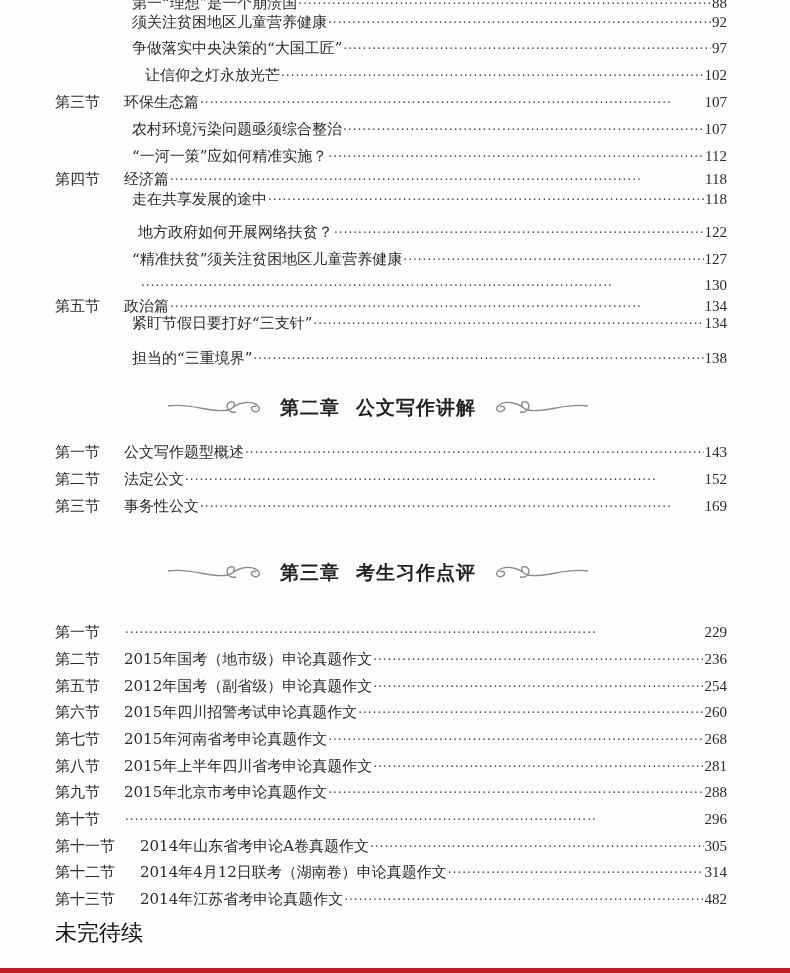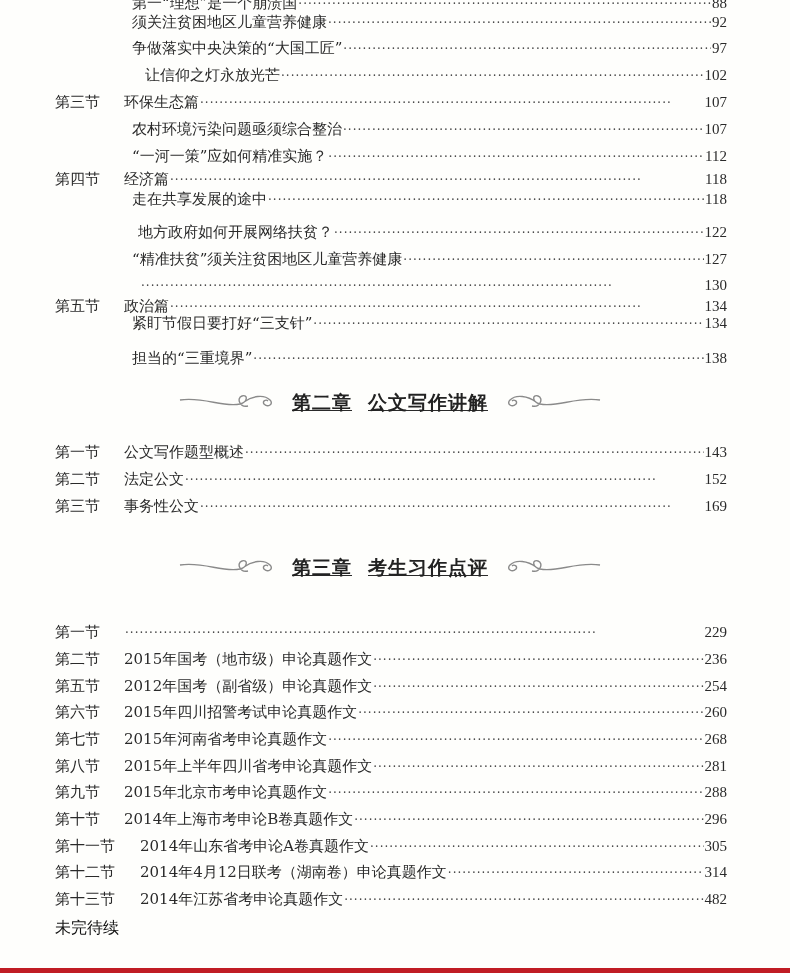--- a/index.html
+++ b/index.html
@@ -22,31 +22,31 @@
       white-space: nowrap;
     }
     .row .title { white-space: nowrap; }
     .row .dots {
       flex: 1 1 auto; overflow: hidden; white-space: nowrap;
       color: #444; letter-spacing: 1px; font-size: 12px;
       margin: 0 1px; min-width: 10px;
     }
     .row .page { white-space: nowrap; font-family: "Liberation Serif", serif; font-size: 15px; }
     .chapter {
-      position: absolute; left: 165px; width: 450px; height: 36px;
-      display: flex; justify-content: center; text-decoration: underline;
+      position: absolute; left: 153px; width: 450px; height: 36px;
+      display: flex; align-items: center; justify-content: center;
     }
     .chapter .orn { width: 100px; height: 24px; }
     .chapter .ch-title {
       font-size: 19px; font-weight: bold; color: #222; margin: 0 14px;
       letter-spacing: 1px; white-space: nowrap;
     }
     .chapter .ch-title span + span { margin-left: 16px; }
     .tbc {
-      position: absolute; left: 55px; top: 918px; font-size: 16px;
+      position: absolute; left: 55px; top: 918px; font-size: 22px;
       font-family: Liberation Sans, sans-serif; color: #111;
     }
     .redbar {
       position: absolute; left: 0; top: 968px; width: 790px; height: 5px;
       background: #c01c24;
     }
     .cut-top { top: -12px; }
   </style>
 </head>
 <body>
@@ -264,21 +264,20 @@
     <span class="sec">第九节</span>
     <span class="entry" style="left:124px">
       <span class="title">2015年北京市考申论真题作文</span>
       <span class="dots">··································································································</span>
       <span class="page">288</span>
     </span>
   </div>
   <div class="row" style="top:808px">
     <span class="sec">第十节</span>
     <span class="entry" style="left:124px">
-      <span class="title">2014年上海市考申论B卷真题作文</span>
       <span class="dots">··································································································</span>
       <span class="page">296</span>
     </span>
   </div>
   <div class="row" style="top:835px">
     <span class="sec">第十一节</span>
     <span class="entry" style="left:140px">
       <span class="title">2014年山东省考申论A卷真题作文</span>
       <span class="dots">··································································································</span>
       <span class="page">305</span>

